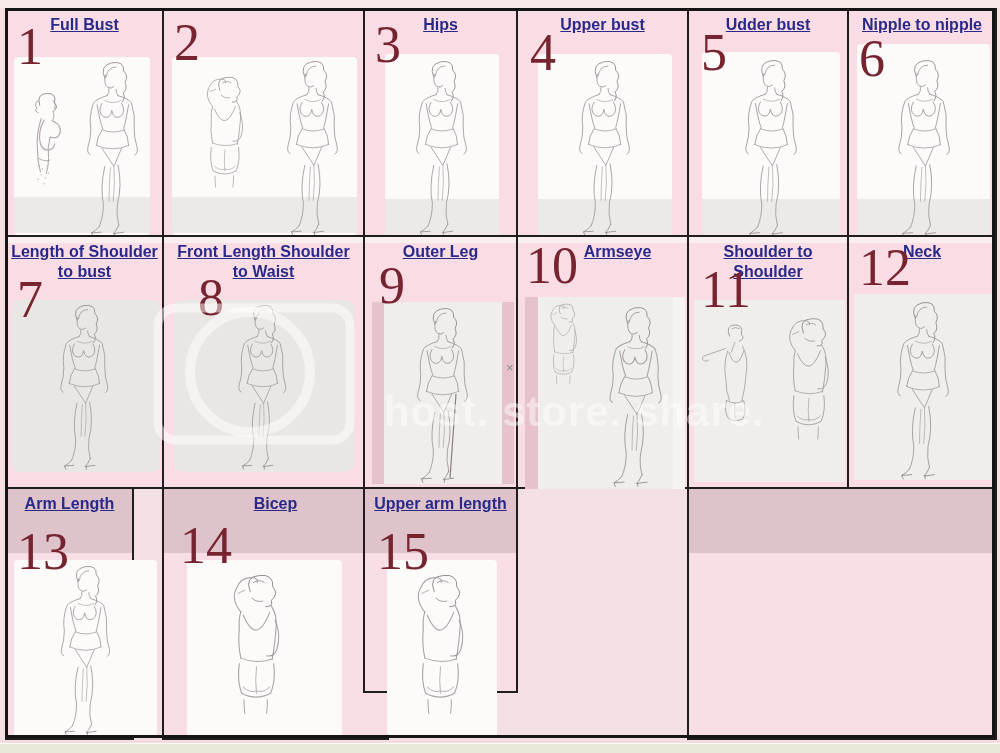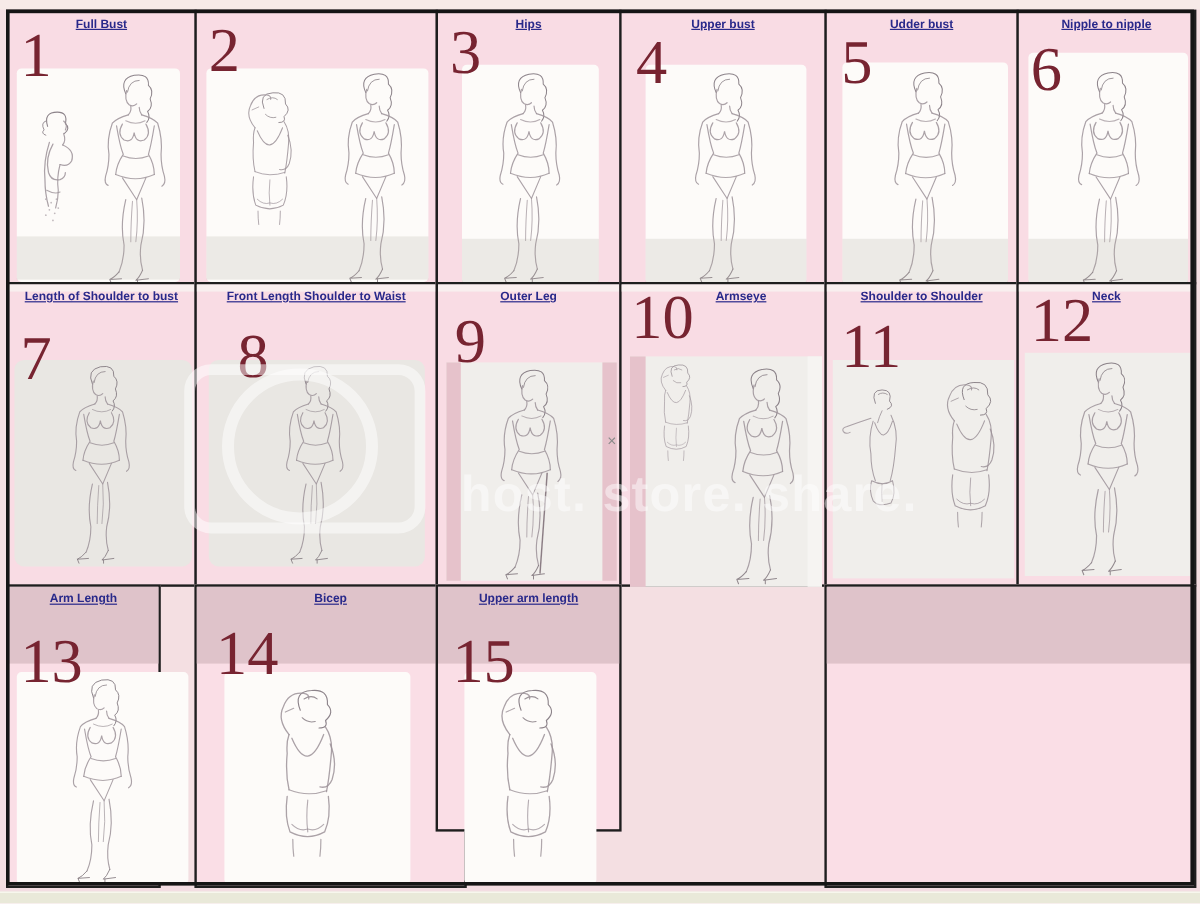--- a/index.html
+++ b/index.html
@@ -8,21 +8,21 @@
   #topstrip{position:absolute;left:0;top:0;width:1000px;height:8px;background:#f7eae8;}
   #bstrip1{position:absolute;left:0;top:738px;width:1000px;height:5px;background:#f3dde2;}
   #bstrip2{position:absolute;left:0;top:743px;width:1000px;height:10px;background:#e9e9d9;border-top:1px solid #fbfbf2;}
   #frame{position:absolute;left:5px;top:8px;width:990px;height:730px;border:3px solid #151515;
          box-sizing:border-box;z-index:5;pointer-events:none;}
   .cell{position:absolute;box-sizing:border-box;border:2px solid #1e1e1e;background:#f9dce4;z-index:1;}
   .cell.r1::before{content:"";position:absolute;left:0;top:0;right:0;height:6px;background:rgba(250,246,244,.7);}
   .cell.r2{background:#fadee6;}
   .band{position:absolute;left:0;top:0;right:0;height:64px;background:#dfc3ca;}
   .title{position:relative;z-index:2;margin:5px 4px 0 4px;text-align:center;color:#29298a;
-         font-weight:bold;font-size:10px;line-height:1.22;text-decoration:underline;}
+         font-weight:bold;font-size:16px;line-height:1.22;text-decoration:underline;}
   .title.shift{padding-left:30px;}
   .num{position:absolute;z-index:2;color:#772431;font-family:"Liberation Serif","DejaVu Serif",serif;
        font-size:52px;line-height:.82;font-weight:400;}
   .img{position:absolute;box-sizing:border-box;z-index:1;}
   .img.white{background:#fdfbf9;border-radius:4px;}
   .img.wband::after{content:"";position:absolute;left:0;right:0;bottom:2px;height:36px;background:rgba(178,173,166,.22);}
   .img.gray{background:#e9e7e3;border-radius:8px;}
   .img.gray2{background:#f0eeeb;}
   .img.stripes{border-left:12px solid #e6c2cb;border-right:12px solid #e6c2cb;}
   .img.stripeL{border-left:13px solid #e6c2cb;border-right:12px solid #f6f4f2;}

